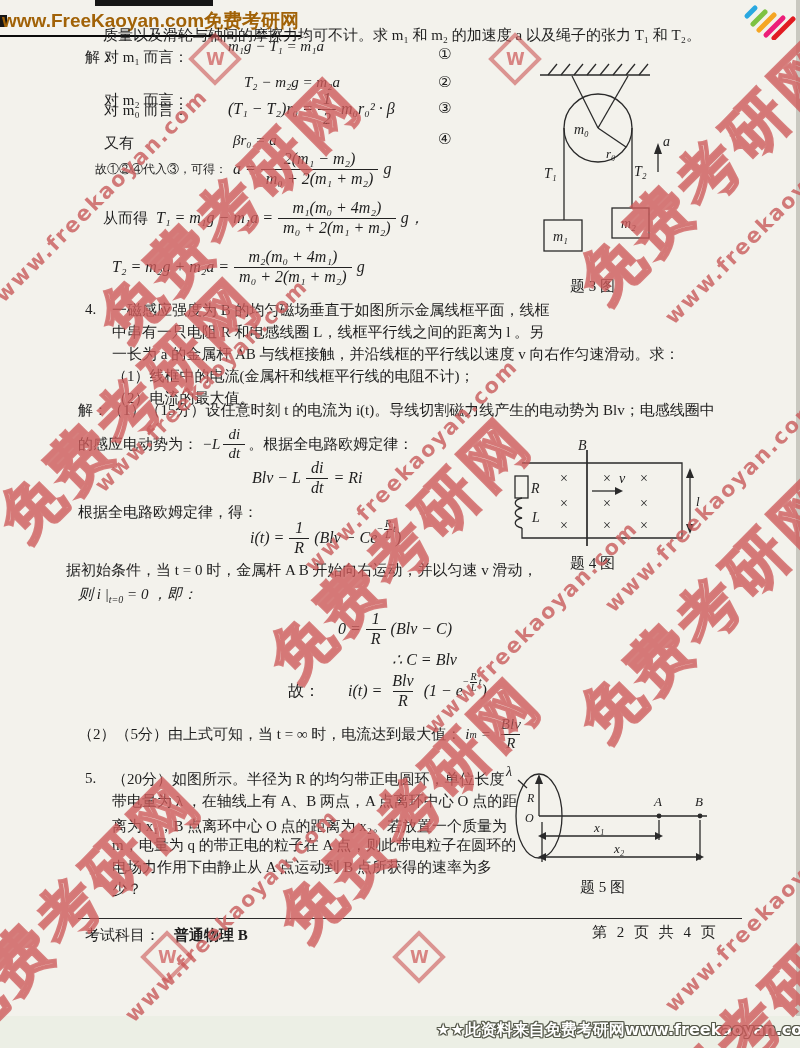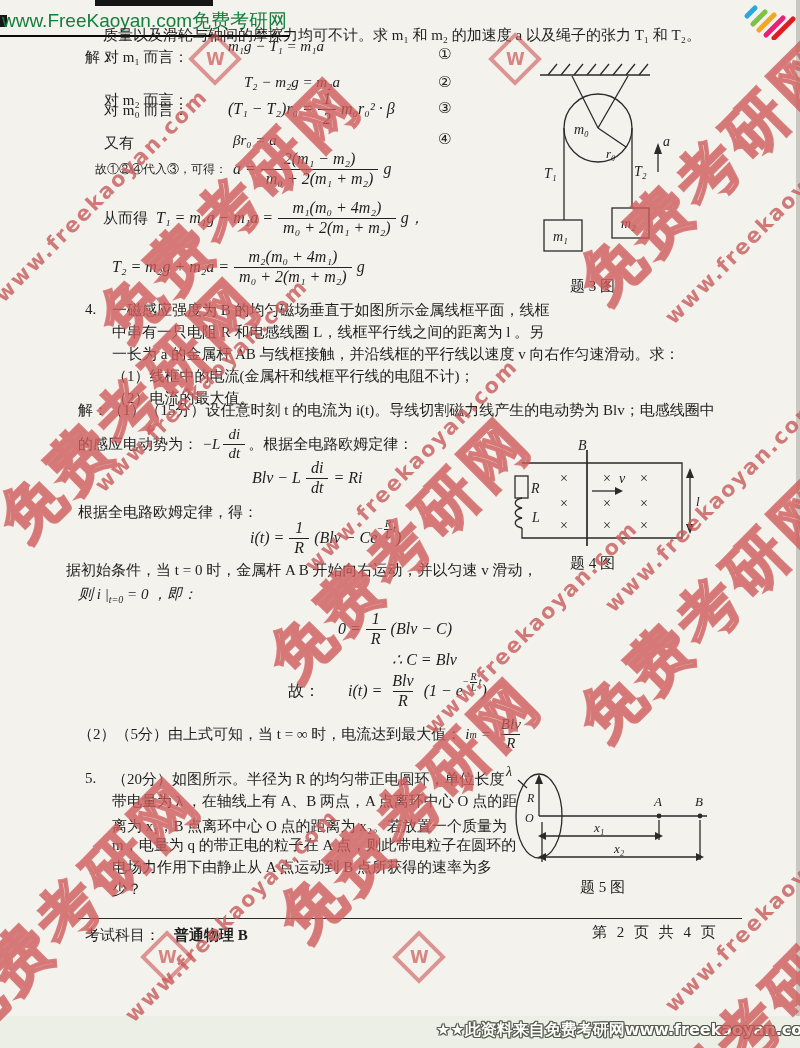--- a/index.html
+++ b/index.html
@@ -10,21 +10,21 @@
     color:#1e1e1e;
   }
   
   .scan-bar-top{position:absolute;left:95px;top:0;width:118px;height:6px;background:#161616;}
   .scan-sliver{position:absolute;left:0;top:15px;width:7px;height:12px;background:#161616;}
   .scan-edge{position:absolute;right:0;top:0;width:4px;height:100%;background:#c9c8c0;}
   
   .site-header{
     position:absolute;left:0;top:8px;
     font-family:"Liberation Sans","DejaVu Sans",sans-serif;
-    font-weight:normal;font-size:19px;color:#15803d;
+    font-weight:bold;font-size:19px;color:#a16207;
     border-bottom:2px solid #0a0a0a;padding:0 2px 1px 2px;
   }
   .logo{position:absolute;left:741px;top:2px;width:56px;height:38px;}
   
   .line{position:absolute;font-size:15px;white-space:nowrap;}
   .var{font-style:italic;font-family:"Liberation Serif","DejaVu Serif",serif;}
   .cn{font-style:normal;}
   .eqnum{font-family:"DejaVu Sans",sans-serif;font-size:15px;}
   
   .eqrow{position:absolute;display:flex;align-items:center;font-size:16px;white-space:nowrap;}

